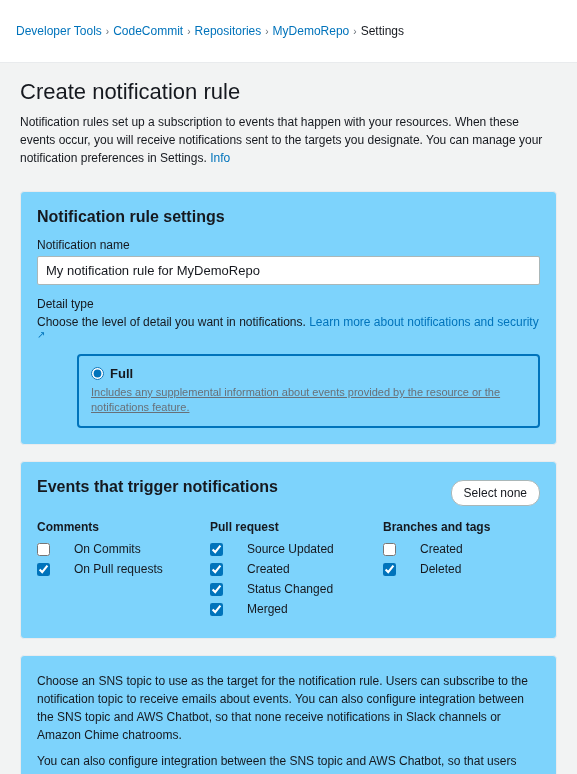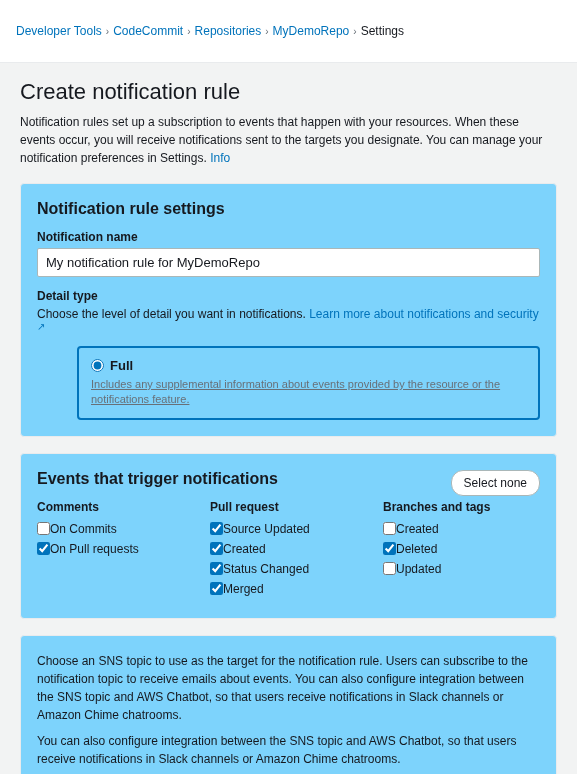--- a/index.html
+++ b/index.html
@@ -29,40 +29,40 @@
     }
     h1 {
       font-size: 22px;
       font-weight: 400;
       color: #16191f;
       margin-bottom: 8px;
     }
     .description {
       font-size: 12px;
       color: #16191f;
-      margin-bottom: 16px;
+      margin-bottom: 24px;
       line-height: 1.5;
     }
     .description a { color: #0073bb; text-decoration: none; }
     .card {
       background: #7dd3fc;
       border: 1px solid #e9ebed;
       border-radius: 4px;
       padding: 16px;
       margin-bottom: 16px;
     }
     .card-title {
       font-size: 16px;
       font-weight: 600;
       margin-bottom: 12px;
       color: #16191f;
     }
     .field-label {
       font-size: 12px;
-      font-weight: 700;
+      font-weight: 400;
       margin-bottom: 4px;
       color: #16191f;
     }
     .field-sublabel {
       font-size: 12px;
       color: #16191f;
       margin-bottom: 6px;
     }
     .field-sublabel a { color: #0073bb; text-decoration: none; }
     input[type="text"] {
@@ -107,21 +107,22 @@
       line-height: 1.4;
       text-decoration: underline;
     }
     input[type="radio"] { accent-color: #0073bb; }
     input[type="checkbox"] { accent-color: #0073bb; width: 13px; height: 13px; }
 
     .events-card { }
     .events-header {
       display: flex;
       justify-content: space-between;
-      align-items: flex-start;
+      align-items: center;
+      margin-bottom: 12px;
     }
     .btn-secondary {
       background: #fff;
       border: 1px solid #aab7b8;
       border-radius: 12px;
       padding: 5px 12px;
       font-size: 12px;
       cursor: pointer;
       color: #16191f;
     }
@@ -133,22 +134,22 @@
       flex: 1;
     }
     .event-col-title {
       font-size: 12px;
       font-weight: 600;
       margin-bottom: 8px;
       color: #16191f;
     }
     .event-item {
       display: flex;
-      align-items: flex-start;
-      gap: 0;
+      align-items: flex-end;
+      gap: 24px;
       margin-bottom: 6px;
       font-size: 12px;
     }
     .targets-card { }
     .targets-desc {
       font-size: 12px;
       color: #16191f;
       line-height: 1.5;
       margin-bottom: 8px;
     }
@@ -243,28 +244,24 @@
       <div class="event-col">
         <div class="event-col-title">Branches and tags</div>
         <div class="event-item">
           <input type="checkbox" style="">
           <span>Created</span>
         </div>
         <div class="event-item">
           <input type="checkbox" checked="" style="">
           <span>Deleted</span>
         </div>
-        <div class="event-item">
-          <input type="checkbox" style="">
-          <span>Updated</span>
-        </div>
       </div>
     </div>
   </div>
 
   <div class="card targets-card">
-    <p class="targets-desc">Choose an SNS topic to use as the target for the notification rule. Users can subscribe to the notification topic to receive emails about events. You can also configure integration between the SNS topic and AWS Chatbot, so that users receive notifications in Slack channels or Amazon Chime chatrooms.</p>
+    <p class="targets-desc">Choose an SNS topic to use as the target for the notification rule. Users can subscribe to the notification topic to receive emails about events. You can also configure integration between the SNS topic and AWS Chatbot, so that none receive notifications in Slack channels or Amazon Chime chatrooms.</p>
     <p class="targets-desc">
       <span>You can also configure integration between the SNS topic and AWS Chatbot, so that users receive notifications in Slack channels or Amazon Chime chatrooms.</span> 
     </p>
 
   </div>
 </div>
 
 </body></html>

